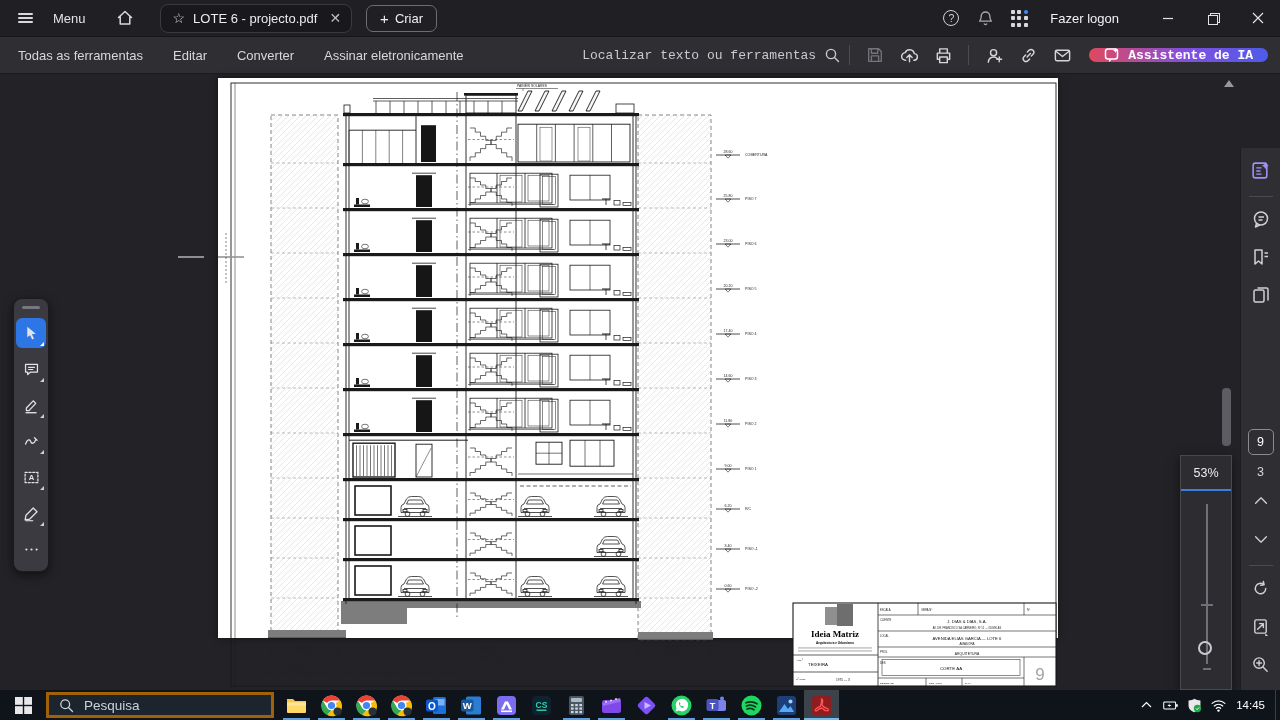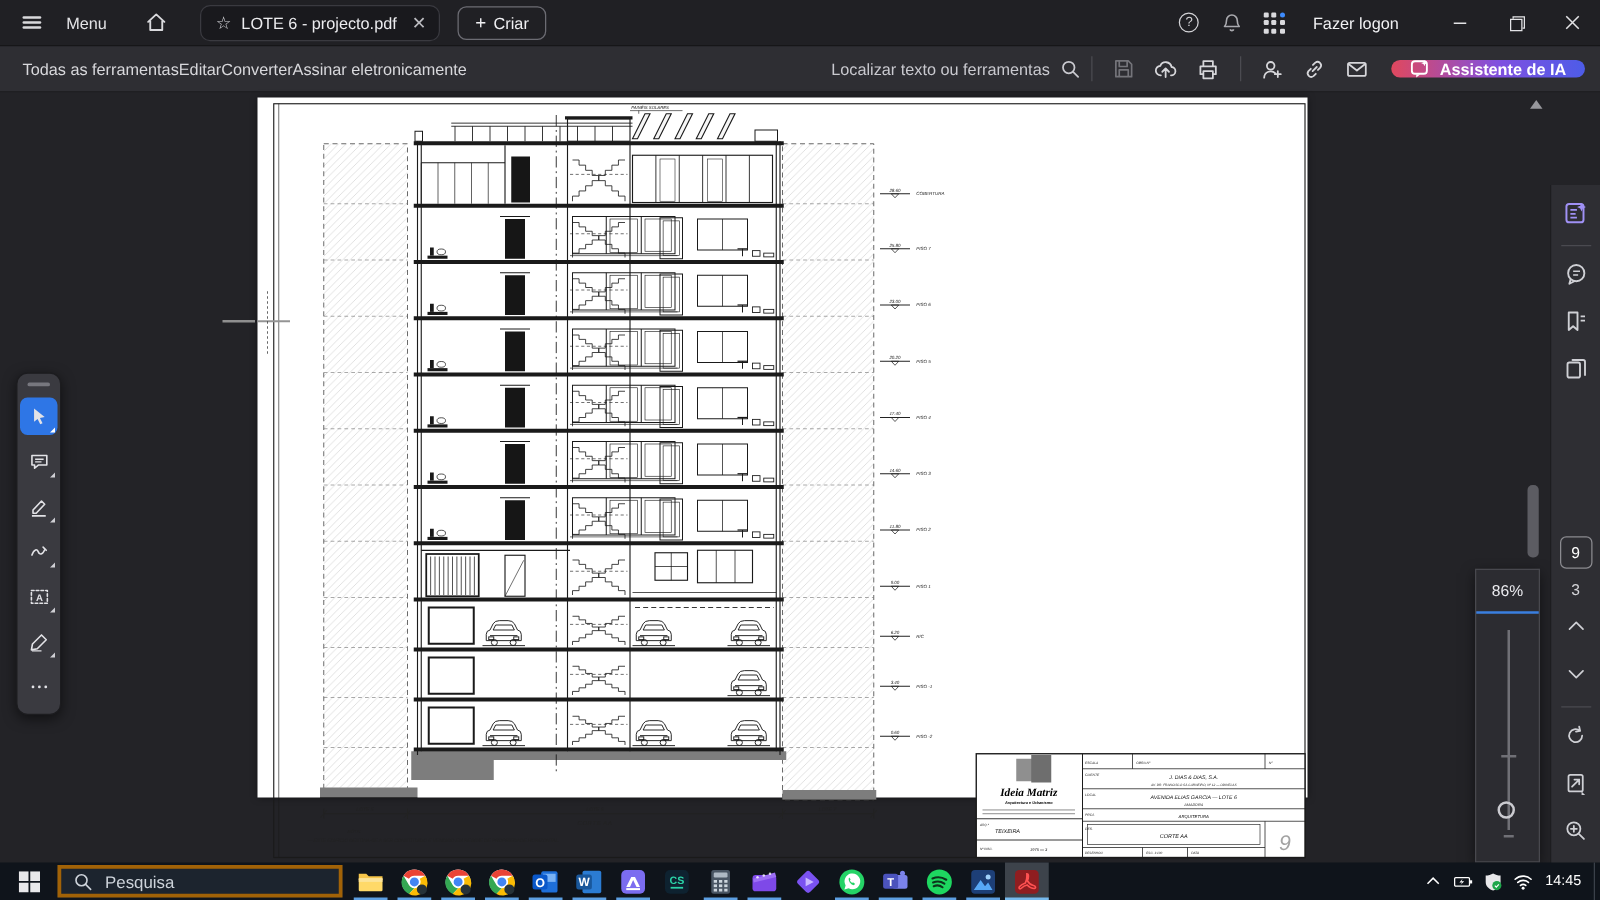--- a/index.html
+++ b/index.html
@@ -33,34 +33,34 @@
   .apps-grid i.blue { background:#3d8bfd; border-radius:50%; }
   .signin { font-size:13px; color:#f2f2f4; margin:0 26px 0 14px; cursor:pointer; }
   .winbtn { width:45px; height:36px; display:flex; align-items:center; justify-content:center; color:#e3e3e6; cursor:pointer; }
   .restore-glyph { position:relative; width:10px; height:10px; }
   .restore-glyph:before { content:""; position:absolute; left:2px; top:0; width:8px; height:8px; border:1px solid #e3e3e6; }
   .restore-glyph:after { content:""; position:absolute; left:0; top:2px; width:8px; height:8px; border:1px solid #e3e3e6; background:#202024; }
 
   
   .toolbar { position:absolute; left:0; top:36px; width:1280px; height:38px; background:#2e2e33;
     border-top:1px solid #161618; border-bottom:1px solid #1b1b1e; display:flex; align-items:center; }
-  .tool-menu { display:flex; align-items:center; padding-left:18px; }
+  .tool-menu { display:flex; align-items:center; gap:30px; padding-left:18px; }
   .tool-menu .tm-item { font-size:13px; color:#d8d8dc; cursor:pointer; white-space:nowrap; }
-  .tool-right { margin-left:auto; display:flex; align-items:center; padding-right:12px; }
+  .tool-right { margin-left:auto; display:flex; align-items:center; padding-right:12px;font-family:Liberation Mono, monospace; }
   .find-bar { display:flex; align-items:center; gap:8px; cursor:pointer; }
   .find-bar span { font-size:13px; color:#c9c9cf; }
   .tb2-icon { width:34px; height:30px; display:flex; align-items:center; justify-content:center; cursor:pointer; }
   .vdiv { width:1px; height:20px; background:#4b4b51; margin:0 8px; }
   .ai-btn { display:flex; align-items:center; gap:8px; height:14px; border-radius:15px; padding:0 15px; margin-left:10px;
     background:linear-gradient(90deg,#e0485e 0%,#8050e0 55%,#4d5ce8 100%); color:#fff; font-size:13px; font-weight:bold; cursor:pointer; }
 
   
   .workspace { position:absolute; left:0; top:74px; width:1280px; height:616px; background:#232327; }
-  .page { position:absolute; left:206px; top:4px; width:840px; height:560px; background:#ffffff;
-    box-shadow:0 0 6px rgba(0,0,0,.5);font-style:italic; }
+  .page { position:absolute; left:218px; top:4px; width:840px; height:560px; background:#ffffff;
+    box-shadow:0 0 6px rgba(0,0,0,.5); }
   .page svg { display:block; }
   .fold-line { position:absolute; left:178px; top:182px; width:26px; height:2px; background:#8f8f8f; }
 
   
   .palette { position:absolute; left:13px; top:224px; width:36px; padding:7px 0 4px;
     background:#3a3a40; border:1px solid #1c1c1f; border-radius:9px; box-shadow:0 3px 10px rgba(0,0,0,.55);
     display:flex; flex-direction:column; align-items:center; }
   .pal-handle { width:18px; height:3px; border-radius:2px; background:#77777e; margin-bottom:6px; }
   .pal-item { position:relative; width:30px; height:30px; margin:3px 0; border-radius:6px;
     display:flex; align-items:center; justify-content:center; cursor:pointer; color:#e2e2e6; }
@@ -772,21 +772,21 @@
             <circle cx="10" cy="10" r="1.3" fill="currentColor"></circle>
             <circle cx="16" cy="10" r="1.3" fill="currentColor"></circle>
           </svg>
         </div>
       </aside>
 
     <div class="vscroll-up"></div>
     <div class="vscroll-thumb"></div>
 
     <div class="zoom-popup">
-      <div class="zp-value">86%</div>
+      <div class="zp-value">53%</div>
       <div class="zp-blue"></div>
       <div class="zp-track"></div>
       <div class="zp-tick"></div>
       <div class="zp-handle"></div>
       <div class="zp-enddash"></div>
     </div>
 
     <div class="rightbar">
       <div id="rb-top" style="display:flex;flex-direction:column;align-items:center;">
           <div class="rb-icon" style="color: rgb(160, 145, 245);">

